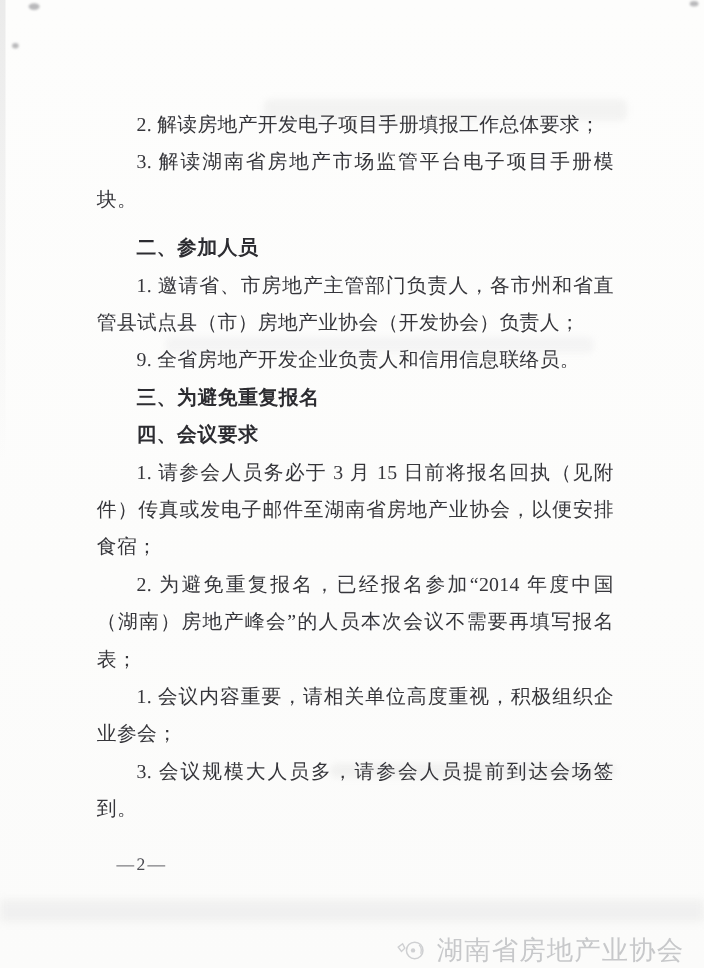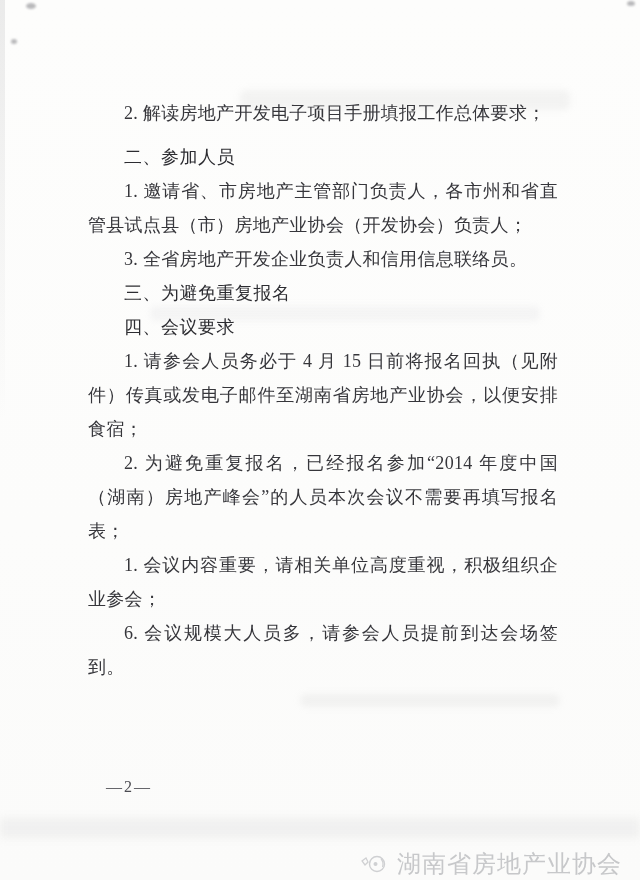--- a/index.html
+++ b/index.html
@@ -24,21 +24,21 @@
     line-height: 34px;
   }
   .doc p { margin: 0; }
   .para {
     text-indent: 2em;
     text-align: justify;
     letter-spacing: 0.3px;
   }
   .head {
     text-indent: 2em;
-    font-weight: normal;
+    font-weight: bold;
     color: #2c2c31;
     letter-spacing: 0.5px;
   }
   .head.mt { margin-top: 10px; }
   
   .page-number {
     position: absolute;
     left: 106px; top: 778px;
     font-size: 16px;
     color: #4c4c52;
@@ -90,29 +90,30 @@
   <div class="artifact smudge a2"></div>
   <div class="artifact smudge a3"></div>
   <div class="artifact smudge a4"></div>
   <div class="artifact speck s1"></div>
   <div class="artifact speck s2"></div>
   <div class="artifact speck s3"></div>
   <div class="artifact edge-shade"></div>
 
   <div class="doc">
     <p class="para">2. 解读房地产开发电子项目手册填报工作总体要求；</p>
+    <p class="para">3. 解读湖南省房地产市场监管平台电子项目手册模块。</p>
     <p class="head mt">二、参加人员</p>
     <p class="para">1. 邀请省、市房地产主管部门负责人，各市州和省直管县试点县（市）房地产业协会（开发协会）负责人；</p>
-    <p class="para">3. 全省房地产开发企业负责人和信用信息联络员。</p>
+    <p class="para">9. 全省房地产开发企业负责人和信用信息联络员。</p>
     <p class="head">三、为避免重复报名</p>
     <p class="head">四、会议要求</p>
-    <p class="para">1. 请参会人员务必于 4 月 15 日前将报名回执（见附件）传真或发电子邮件至湖南省房地产业协会，以便安排食宿；</p>
+    <p class="para">1. 请参会人员务必于 3 月 15 日前将报名回执（见附件）传真或发电子邮件至湖南省房地产业协会，以便安排食宿；</p>
     <p class="para">2. 为避免重复报名，已经报名参加“2014 年度中国（湖南）房地产峰会”的人员本次会议不需要再填写报名表；</p>
     <p class="para">1. 会议内容重要，请相关单位高度重视，积极组织企业参会；</p>
-    <p class="para">6. 会议规模大人员多，请参会人员提前到达会场签到。</p>
+    <p class="para">3. 会议规模大人员多，请参会人员提前到达会场签到。</p>
 
   </div>
 
   <div class="page-number">—2—</div>
 
   <div class="brand-footer">
     <span class="logo">
       <svg width="30" height="22" viewBox="0 0 30 22" fill="none" xmlns="http://www.w3.org/2000/svg">
         <path d="M1 8 L5 5 L7 9 L4 12 Z" stroke="#cfd0d2" stroke-width="1.3" fill="none"></path>
         <circle cx="16" cy="11" r="7.5" stroke="#cfd0d2" stroke-width="1.4" fill="none"></circle>

